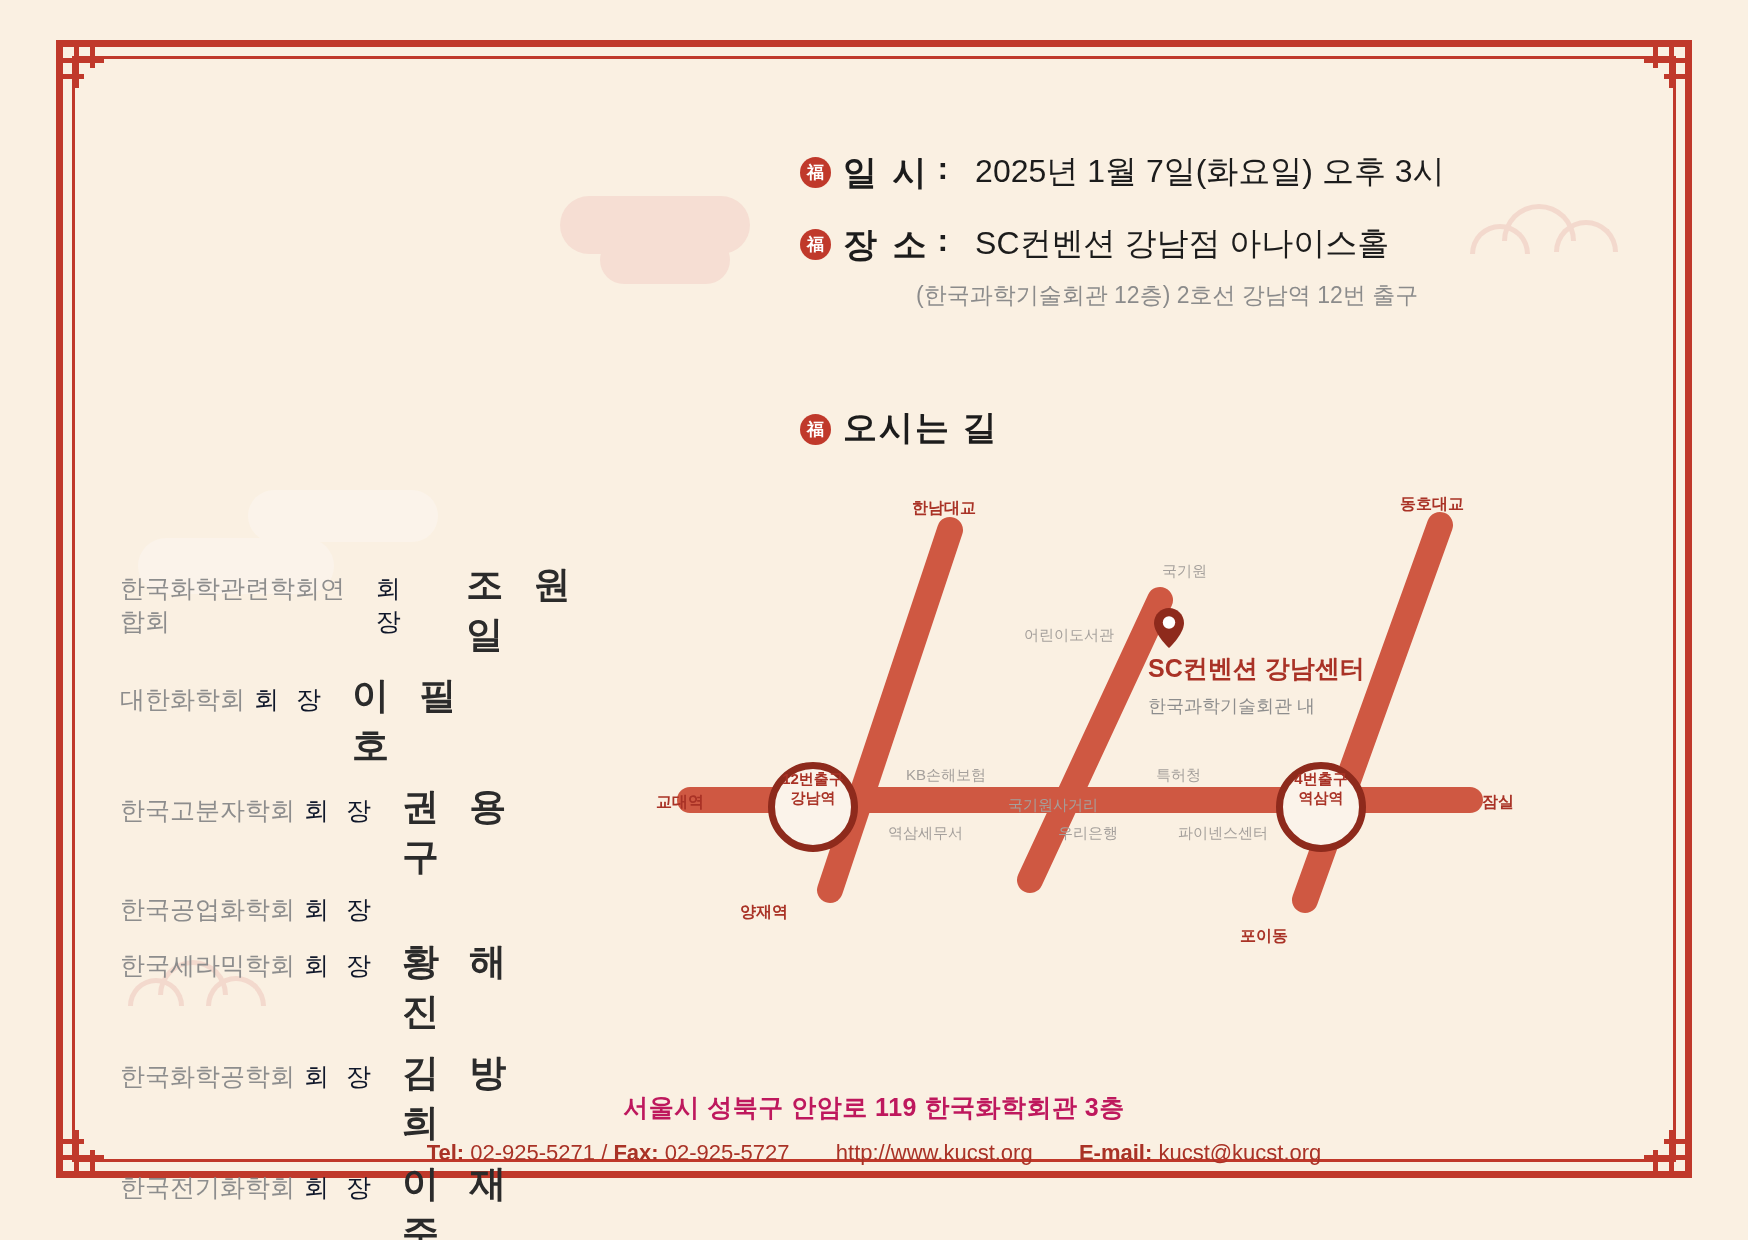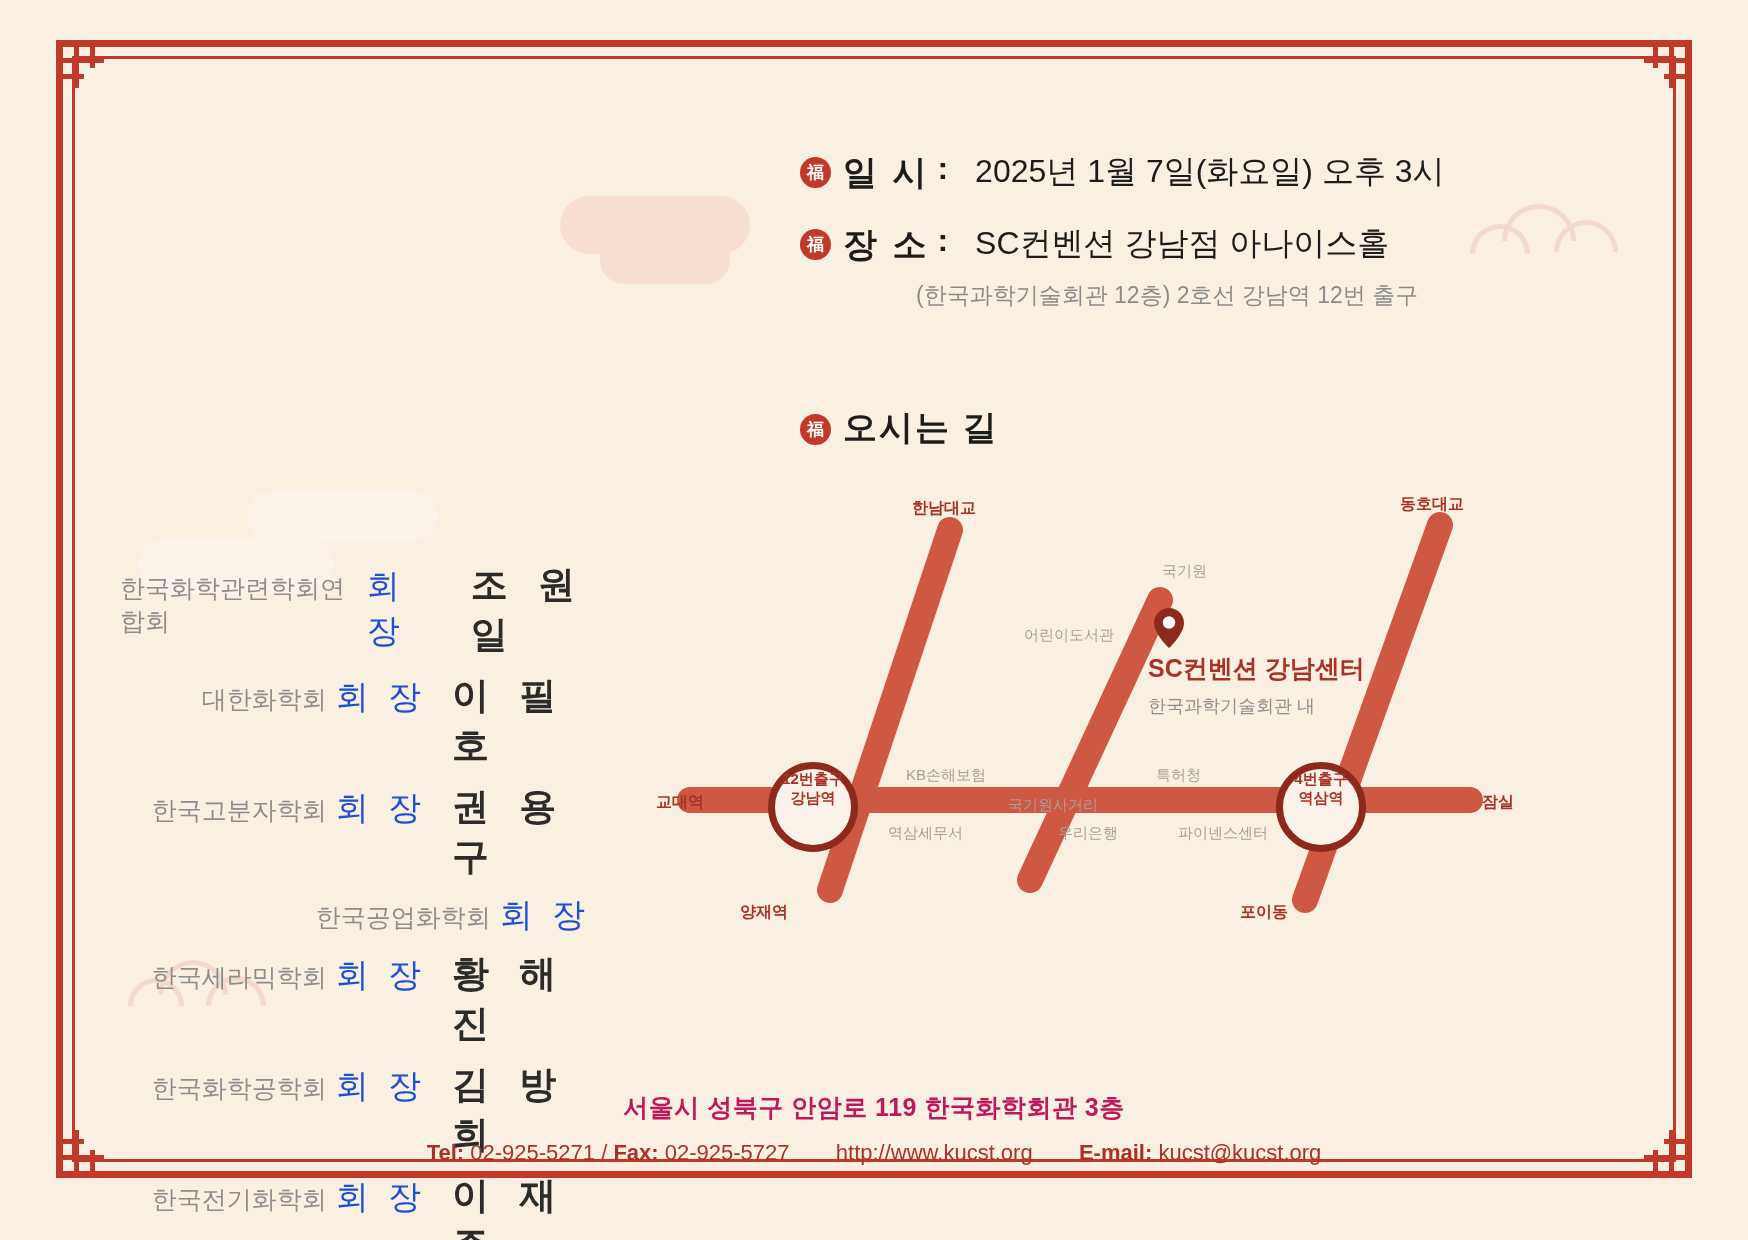--- a/index.html
+++ b/index.html
@@ -87,23 +87,23 @@
   .info-colon{font-size:32px;font-weight:800;color:#1c1c1c;margin:0 8px;}
   .info-value{font-size:32px;color:#1c1c1c;white-space:nowrap;margin-left:19px;}
   .info-note{font-size:23px;color:#8b8b8b;margin-left:116px;margin-top:-14px;margin-bottom:28px;}
 
   .directions{position:absolute;left:800px;top:405px;display:flex;align-items:center;}
   .directions .fu{margin-top:3px;}
   .directions-label{font-size:34px;font-weight:800;color:#1c1c1c;letter-spacing:2px;}
 
   
   .officers{position:absolute;left:120px;top:560px;width:470px;}
-  .officer{display:flex;align-items:baseline;justify-content:flex-end;margin-bottom:11px;}
+  .officer{display:flex;align-items:baseline;margin-bottom:11px;}
   .officer-org{font-size:25px;color:#8d8d8d;letter-spacing:0px;}
-  .officer-title{font-size:33px;color:#1d4ed8;margin-left:9px;letter-spacing:5px;}
+  .officer-title{font-size:25px;color:#0f172a;margin-left:9px;letter-spacing:5px;}
   .officer-name{font-size:37px;font-weight:800;color:#2b2b2b;margin-left:26px;letter-spacing:10px;width:138px;text-align:left;}
 
   
   .map{position:absolute;left:640px;top:470px;width:880px;height:480px;}
   .map svg{position:absolute;left:0;top:0;}
   .map-lbl{position:absolute;font-size:15px;color:#a5a09c;white-space:nowrap;}
   .map-lbl.station{color:#a93226;font-weight:800;font-size:16px;}
   .poi-title{position:absolute;font-size:25px;font-weight:800;color:#a93226;white-space:nowrap;}
   .poi-sub{position:absolute;font-size:18px;color:#8d8d8d;white-space:nowrap;}
   .stop{
@@ -244,21 +244,21 @@
         <line x1="800" y1="55" x2="665" y2="430"></line>
         <line x1="50" y1="330" x2="830" y2="330"></line>
       </g>
     </svg>
 
     <div class="map-lbl station" style="left:272px;top:28px;">한남대교</div>
     <div class="map-lbl station" style="left:760px;top:24px;">동호대교</div>
     <div class="map-lbl station" style="left:16px;top:322px;">교대역</div>
     <div class="map-lbl station" style="left:842px;top:322px;">잠실</div>
     <div class="map-lbl station" style="left:100px;top:432px;">양재역</div>
-    <div class="map-lbl station" style="left:600px;top:432px;">포이동</div>
+    <div class="map-lbl station" style="left:600px;top:456px;">포이동</div>
 
     <div class="map-lbl" style="left:522px;top:92px;">국기원</div>
     <div class="map-lbl" style="left:384px;top:156px;">어린이도서관</div>
     <div class="map-lbl" style="left:266px;top:296px;">KB손해보험</div>
     <div class="map-lbl" style="left:248px;top:354px;">역삼세무서</div>
     <div class="map-lbl" style="left:368px;top:326px;">국기원사거리</div>
     <div class="map-lbl" style="left:418px;top:354px;">우리은행</div>
     <div class="map-lbl" style="left:516px;top:296px;">특허청</div>
     <div class="map-lbl" style="left:538px;top:354px;">파이넨스센터</div>
 

